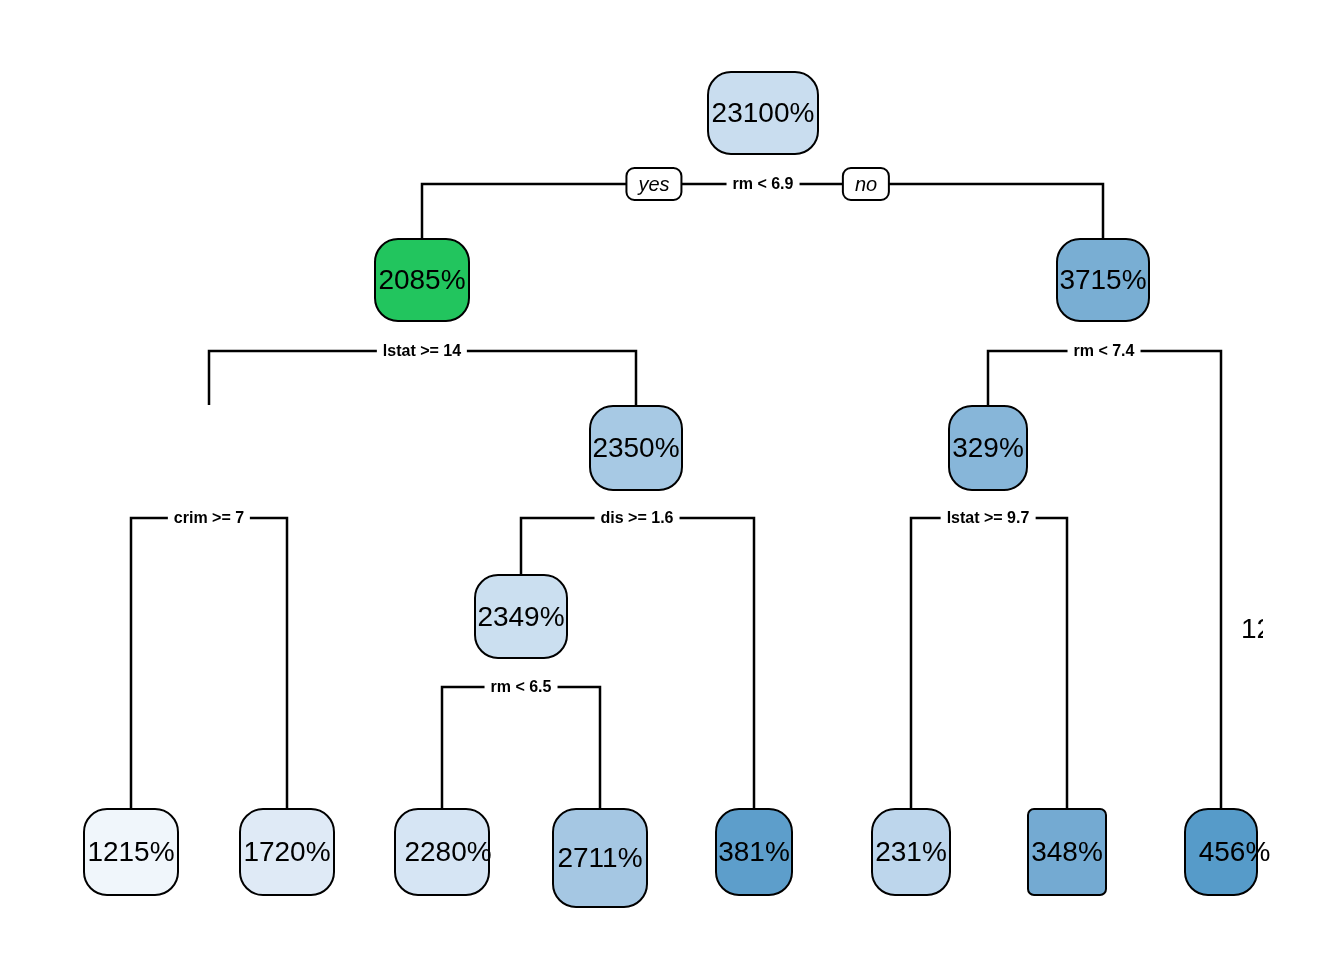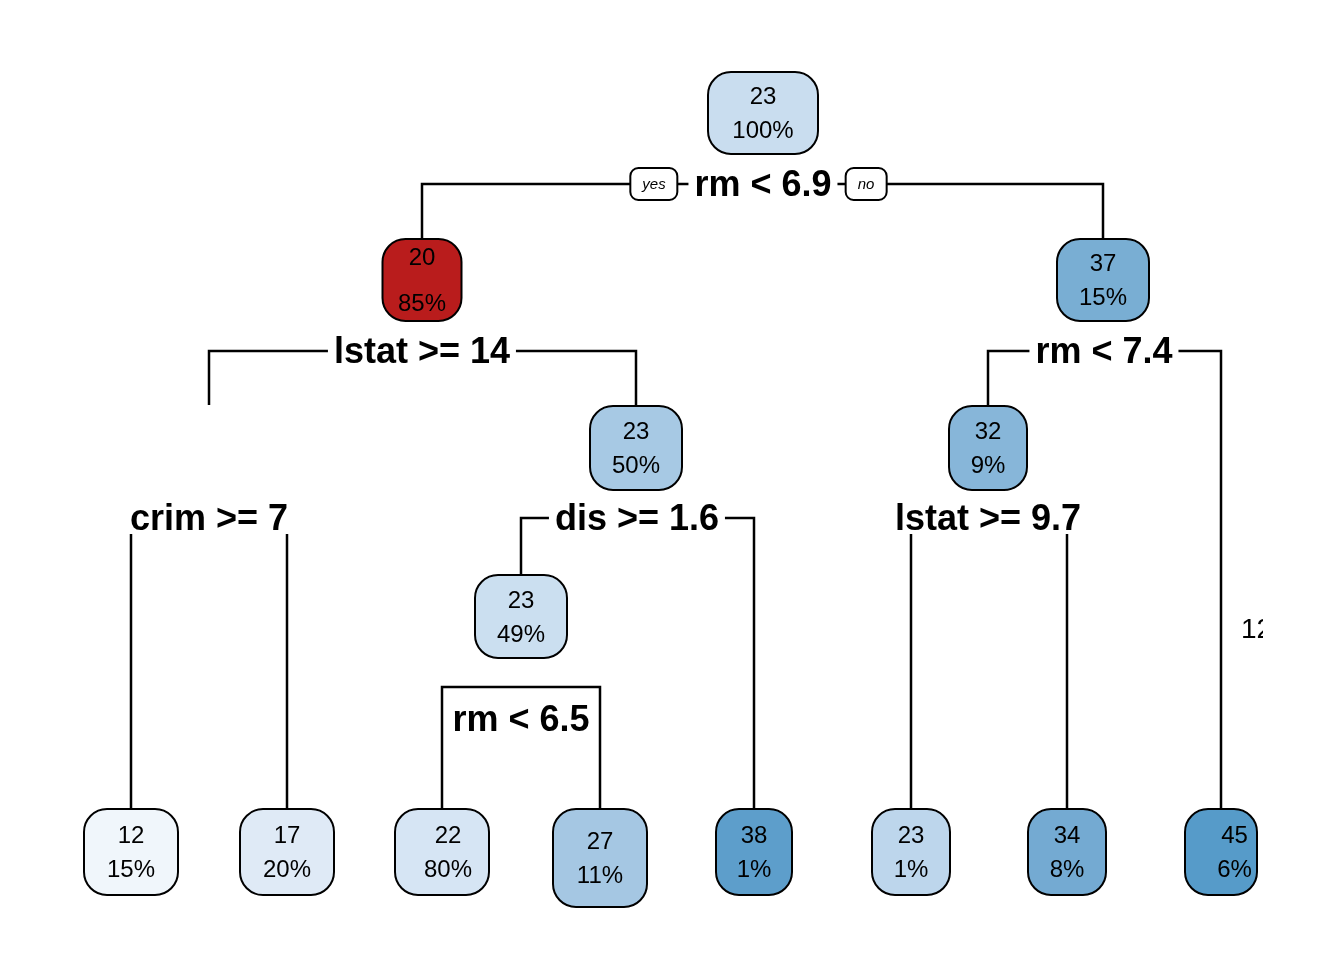--- a/index.html
+++ b/index.html
@@ -13,47 +13,46 @@
     overflow: hidden;
   }
   .edges { position: absolute; left: 0; top: 0; }
   .node {
     position: absolute;
     transform: translateX(-50%);
     border: 2.5px solid #000;
     border-radius: 24px;
     box-sizing: border-box;
     display: flex;
-    flex-direction: column;
     align-items: center;
     justify-content: center;
-    font-size: 24px;
+    font-size: 28px;
     line-height: 34px;
     text-align: center;
     background: #fff;
   }
   .split-label {
     position: absolute;
     transform: translate(-50%, -50%);
     background: #ffffff;
     font-weight: bold;
-    font-size: 36px;
+    font-size: 16px;
     line-height: 30px;
     padding: 1px 6px;
     white-space: nowrap;
     text-align: right;
   }
   .yesno {
     position: absolute;
     transform: translate(-50%, -50%);
     background: #ffffff;
     border: 2px solid #000;
     border-radius: 9px;
     font-style: italic;
-    font-size: 15px;
+    font-size: 20px;
     line-height: 24px;
     padding: 3px 11px;
     white-space: nowrap;
   }
   .clipped {
     position: absolute;
     overflow: hidden;
     font-size: 28px;
     line-height: 34px;
     white-space: nowrap;
@@ -79,28 +78,28 @@
 
   <div class="split-label" style="left:763px; top:184px;">rm &lt; 6.9</div>
   <div class="yesno" style="left:654px; top:184px;">yes</div>
   <div class="yesno" style="left:866px; top:184px;">no</div>
 
   <div class="split-label" style="left:422px; top:351px;">lstat &gt;= 14</div>
   <div class="split-label" style="left:1104px; top:351px;">rm &lt; 7.4</div>
   <div class="split-label" style="left:209px; top:518px;">crim &gt;= 7</div>
   <div class="split-label" style="left:637px; top:518px;">dis &gt;= 1.6</div>
   <div class="split-label" style="left:988px; top:518px;">lstat &gt;= 9.7</div>
-  <div class="split-label" style="left:521px; top:687px;margin-top:32px;">rm &lt; 6.5</div>
+  <div class="split-label" style="left:521px; top:687px;">rm &lt; 6.5</div>
 
   <div class="node" style="left: 763px; top: 71px; width: 112px; height: 84px; background: rgb(201, 221, 239);">
     <div>23</div>
     <div>100%</div>
   </div>
 
-  <div class="node" style="left: 422px; top: 238px; width: 81px; height: 84px; background: #b91c1c; justify-content: space-between;">
+  <div class="node" style="left: 422px; top: 238px; width: 96px; height: 84px; background: #22c55e;">
     <div>20</div>
     <div>85%</div>
   </div>
 
   <div class="node" style="left: 1103px; top: 238px; width: 94px; height: 84px; background: rgb(121, 174, 211); align-items: center;">
     <div>37</div>
     <div>15%</div>
   </div>
 
 
@@ -142,21 +141,21 @@
   <div class="node" style="left: 754px; top: 808px; width: 78px; height: 88px; background: rgb(93, 158, 203);">
     <div>38</div>
     <div>1%</div>
   </div>
 
   <div class="node" style="left: 911px; top: 808px; width: 80px; height: 88px; background: rgb(189, 214, 236);">
     <div>23</div>
     <div>1%</div>
   </div>
 
-  <div class="node" style="left: 1067px; top: 808px; width: 80px; height: 88px; background: rgb(116, 170, 210);">
+  <div class="node" style="left: 1067px; top: 808px; width: 80px; height: 88px; background: rgb(116, 170, 210); border-radius: 7px;">
     <div>34</div>
     <div>8%</div>
   </div>
 
   <div class="node" style="left: 1221px; top: 808px; width: 74px; height: 88px; background: rgb(86, 155, 201); padding-left: 27px;">
     <div>45</div>
     <div>6%</div>
   </div>
 
   <div class="clipped" style="left:1241px; top:612px; width:22px;">12</div>

